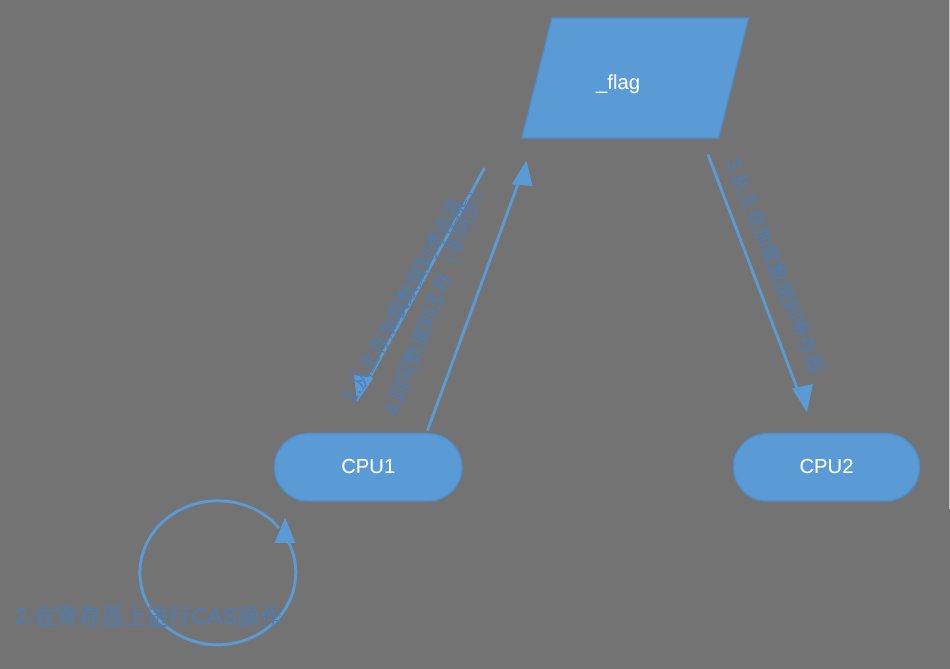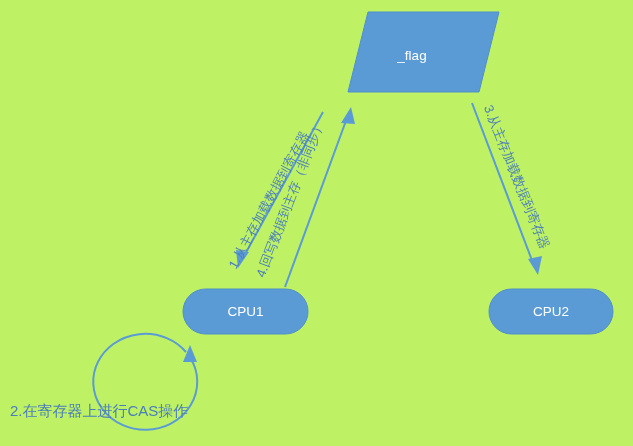--- a/index.html
+++ b/index.html
@@ -7,21 +7,21 @@
     padding: 0;
     background: #ffffff;
   }
   body {
     font-family: "Liberation Sans", "DejaVu Sans", sans-serif;
   }
   #canvas {
     position: relative;
     width: 633px;
     height: 446px;
-    background: #bef264;
+    background: #737373;
     overflow: hidden;
   }
   #diagram-svg {
     position: absolute;
     left: 0;
     top: 0;
     width: 633px;
     height: 446px;
   }
   .shape-label {

